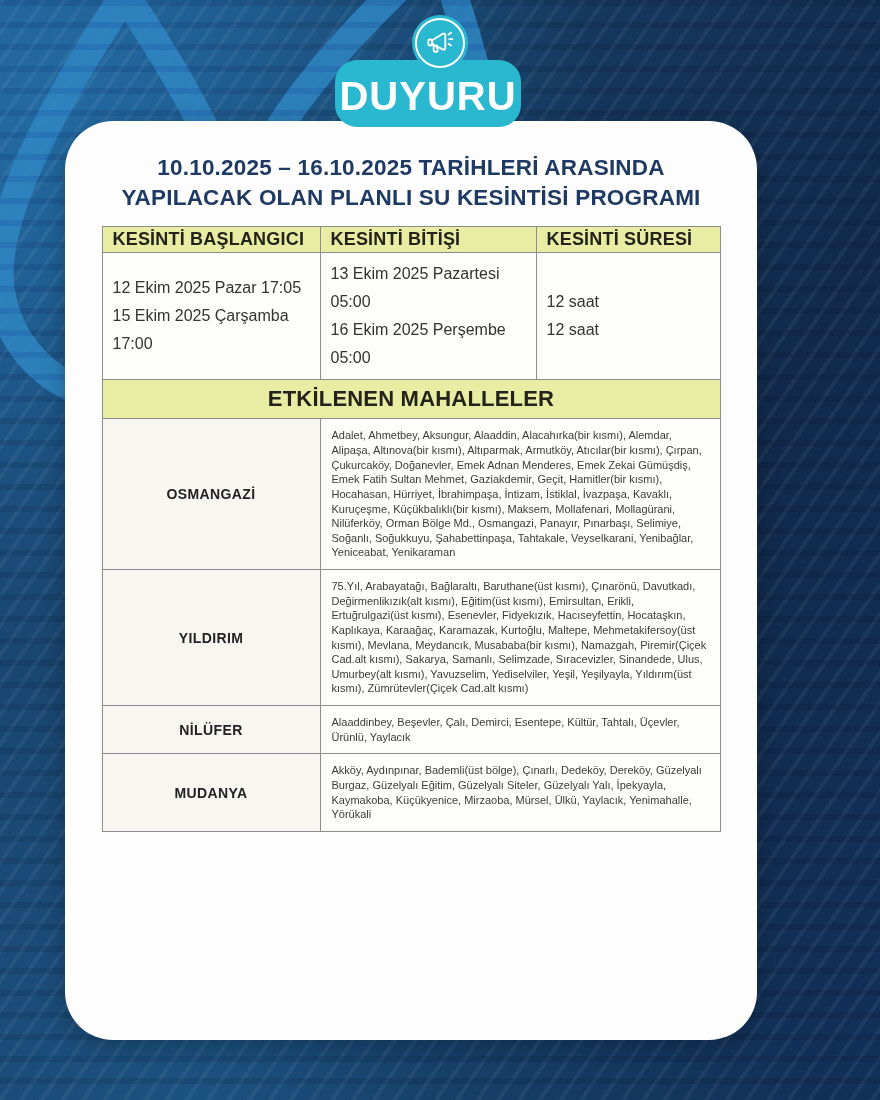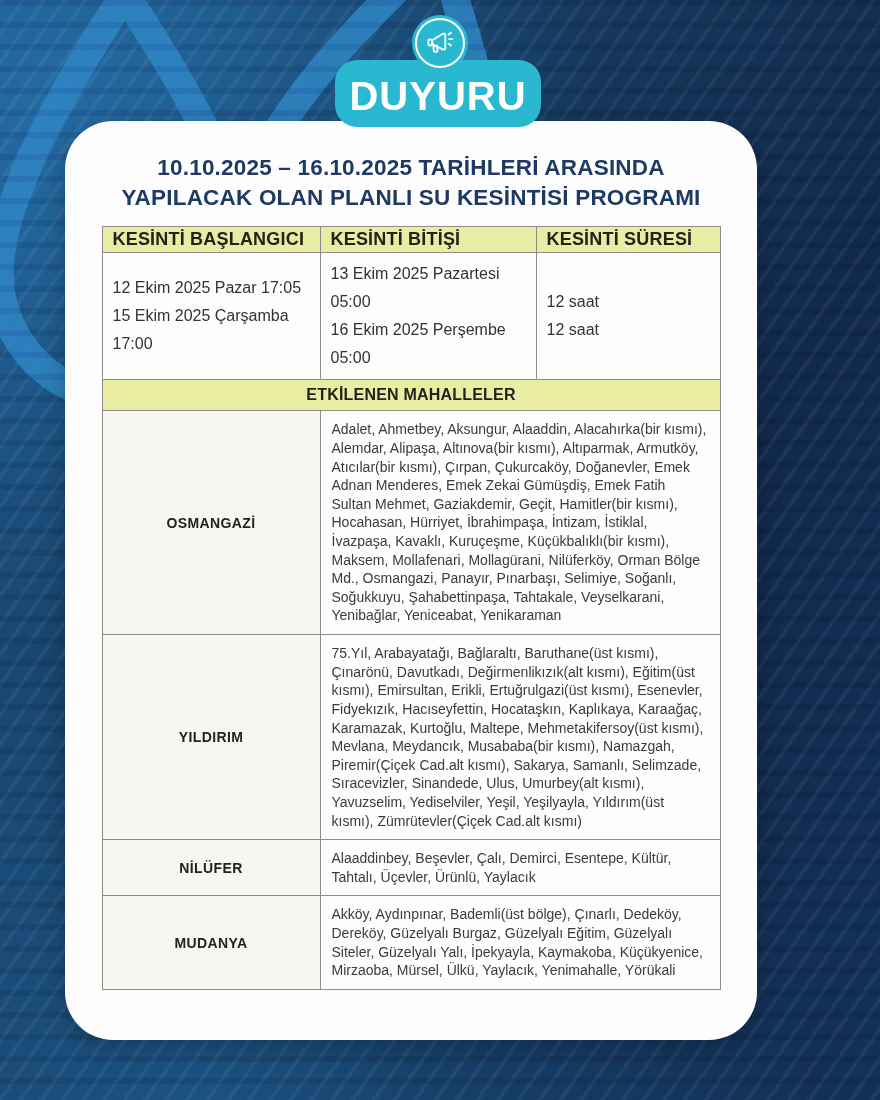--- a/index.html
+++ b/index.html
@@ -31,21 +31,21 @@
 
   
   .badge-circle{
     position:absolute;left:412px;top:15px;width:56px;height:56px;border-radius:50%;
     background:#2ab7d0;z-index:4;display:flex;align-items:center;justify-content:center;
   }
   .badge-circle::before{
     content:"";position:absolute;inset:3px;border-radius:50%;border:2.5px solid #ffffff;
   }
   .badge-pill{
-    position:absolute;left:335px;top:60px;width:206px;height:67px;border-radius:22px;
+    position:absolute;left:335px;top:60px;width:186px;height:67px;border-radius:22px;
     background:#2ab7d0;z-index:3;display:flex;align-items:center;justify-content:center;
   }
   .badge-label{
     color:#ffffff;font-weight:bold;font-size:40px;letter-spacing:1px;padding-top:6px;
   }
 
   
   .card{
     position:absolute;left:65px;top:121px;width:692px;height:919px;z-index:2;
     background:#fdfdfd;border-radius:48px;box-shadow:0 6px 24px rgba(0,0,0,.25);
@@ -68,29 +68,29 @@
     border:1.5px solid #8c8c8c;
   }
   th.head{
     background:#e9eda3;color:#23231c;text-align:left;
     font-size:18px;font-weight:bold;padding:2px 10px;letter-spacing:.2px;
   }
   td.dates{vertical-align:middle;padding:7px 10px;background:#fdfdfb;}
   td.dates .dline{line-height:1.75;font-size:16px;color:#333;}
   td.section{
     background:#e9eda3;color:#23231c;text-align:center;font-weight:bold;
-    font-size:16px;padding:6px 8px;letter-spacing:.2px;
+    font-size:22px;padding:6px 8px;letter-spacing:.2px;
   }
   td.district{
     background:#f8f6f0;text-align:center;vertical-align:middle;
     font-weight:bold;font-size:14px;color:#222222;letter-spacing:.4px;padding:6px;
   }
   td.hoods{
     background:#fdfdfb;vertical-align:middle;padding:9px 11px;
-    font-size:14px;line-height:1.33;color:#3b3b3b;
+    font-size:11px;line-height:1.33;color:#3b3b3b;
   }
 </style>
 </head>
 <body>
 
 <div class="stage">
 
   <svg class="droplets" style="left:-35px;top:-20px;" width="320" height="440" viewBox="0 0 120 168">
     <path class="drop-path" d="M60 6 C60 6 12 74 12 112 a48 48 0 0 0 96 0 C108 74 60 6 60 6 Z"></path>
   </svg>

